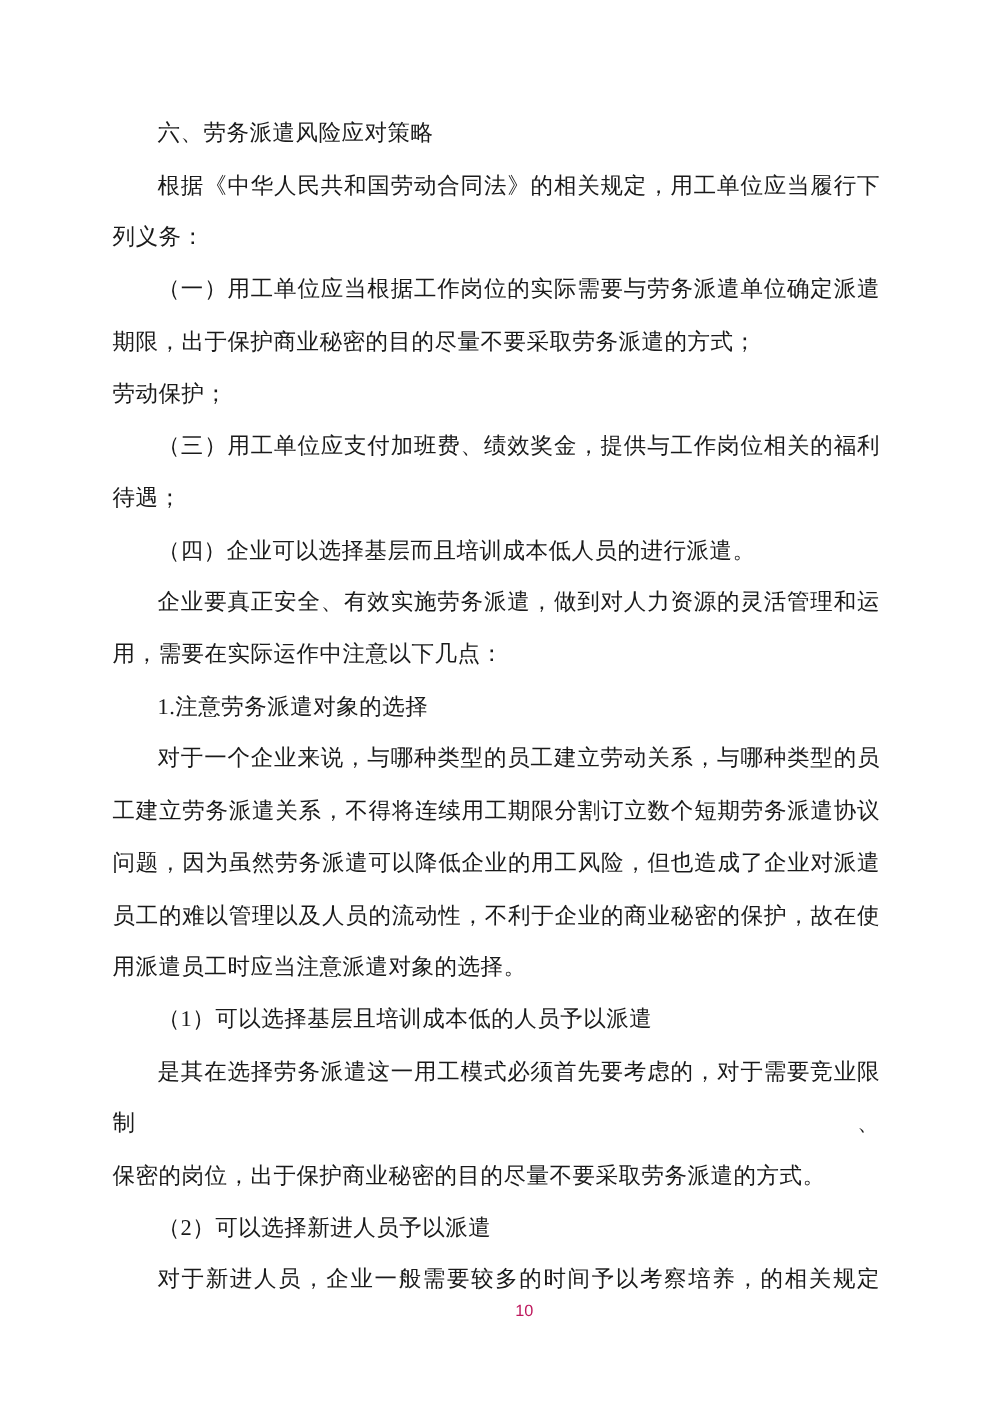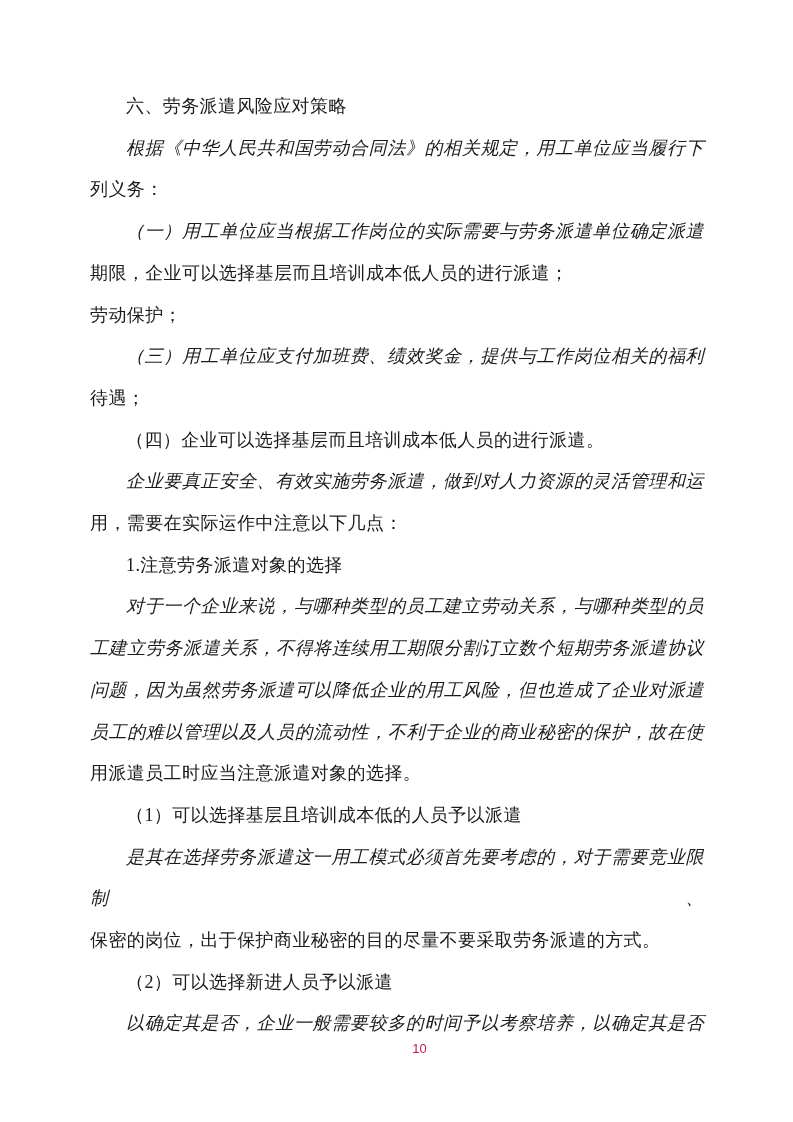--- a/index.html
+++ b/index.html
@@ -32,21 +32,20 @@
   }
   .text-line {
     white-space: normal;
   }
   .text-line.indent {
     text-indent: 36px;
   }
   .text-line.fill {
     text-align: justify;
     text-align-last: justify;
-    font-style: italic;
     -moz-text-align-last: justify;
   }
   .page-number {
     position: absolute;
     top: 1040px;
     left: 0;
     width: 100%;
     text-align: center;
     font-size: 13px;
     line-height: 18px;
@@ -61,21 +60,21 @@
   <div class="content" id="document-body">
       <div class="paragraph">
         <div class="text-line indent">六、劳务派遣风险应对策略</div>
       </div>
       <div class="paragraph">
         <div class="text-line indent fill">根据《中华人民共和国劳动合同法》的相关规定，用工单位应当履行下</div>
         <div class="text-line">列义务：</div>
       </div>
       <div class="paragraph">
         <div class="text-line indent fill">（一）用工单位应当根据工作岗位的实际需要与劳务派遣单位确定派遣</div>
-        <div class="text-line">期限，企业可以选择基层而且培训成本低人员的进行派遣；</div>
+        <div class="text-line">期限，出于保护商业秘密的目的尽量不要采取劳务派遣的方式；</div>
       </div>
       <div class="paragraph">
         <div class="text-line">劳动保护；</div>
       </div>
       <div class="paragraph">
         <div class="text-line indent fill">（三）用工单位应支付加班费、绩效奖金，提供与工作岗位相关的福利</div>
         <div class="text-line">待遇；</div>
       </div>
       <div class="paragraph">
         <div class="text-line indent">（四）企业可以选择基层而且培训成本低人员的进行派遣。</div>
@@ -98,17 +97,17 @@
         <div class="text-line indent">（1）可以选择基层且培训成本低的人员予以派遣</div>
       </div>
       <div class="paragraph">
         <div class="text-line indent fill">是其在选择劳务派遣这一用工模式必须首先要考虑的，对于需要竞业限制、</div>
         <div class="text-line">保密的岗位，出于保护商业秘密的目的尽量不要采取劳务派遣的方式。</div>
       </div>
       <div class="paragraph">
         <div class="text-line indent">（2）可以选择新进人员予以派遣</div>
       </div>
       <div class="paragraph">
-        <div class="text-line indent fill">以确定其是否，企业一般需要较多的时间予以考察培养，以确定其是否</div>
+        <div class="text-line indent fill">对于新进人员，企业一般需要较多的时间予以考察培养，的相关规定</div>
       </div>
     </div>
   <div class="page-number">10</div>
 </div>
 
 </body></html>

